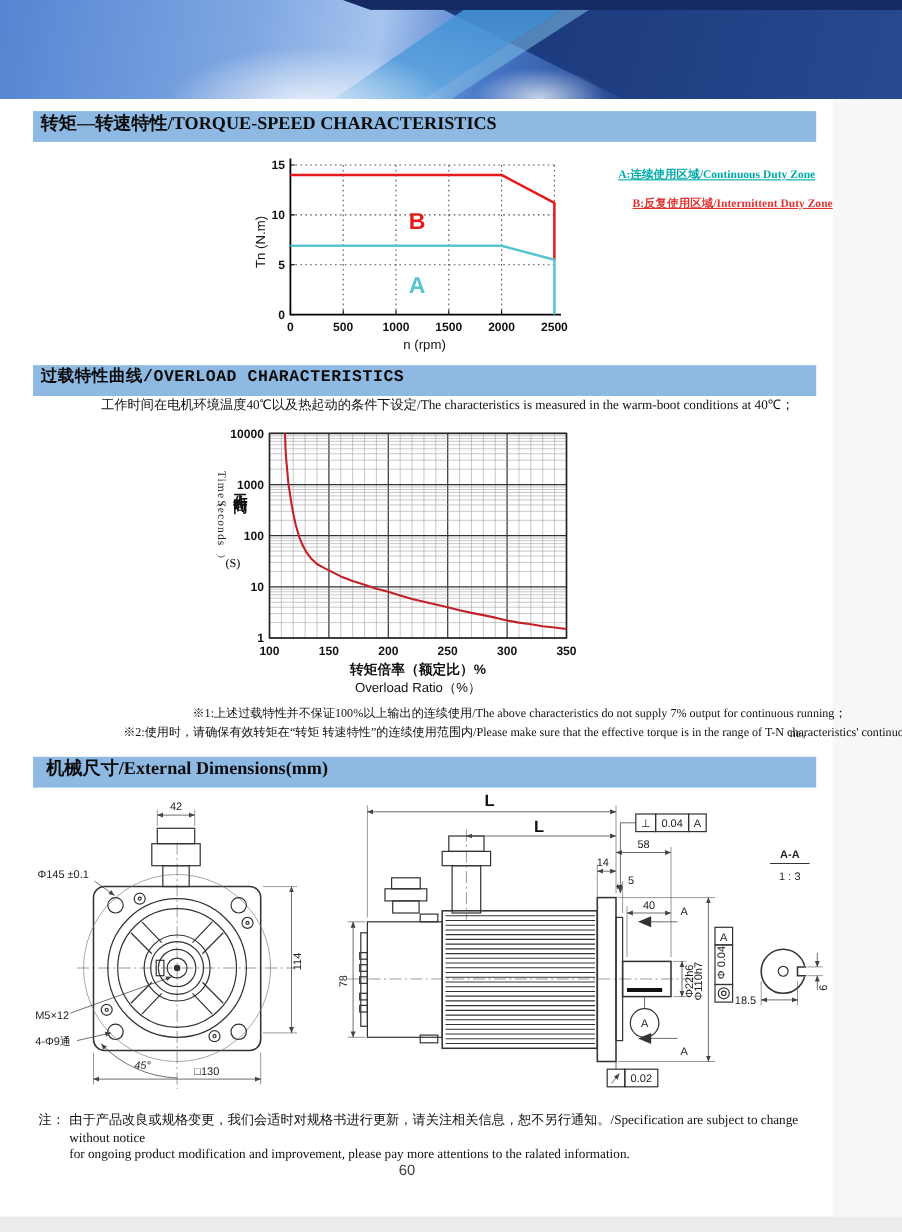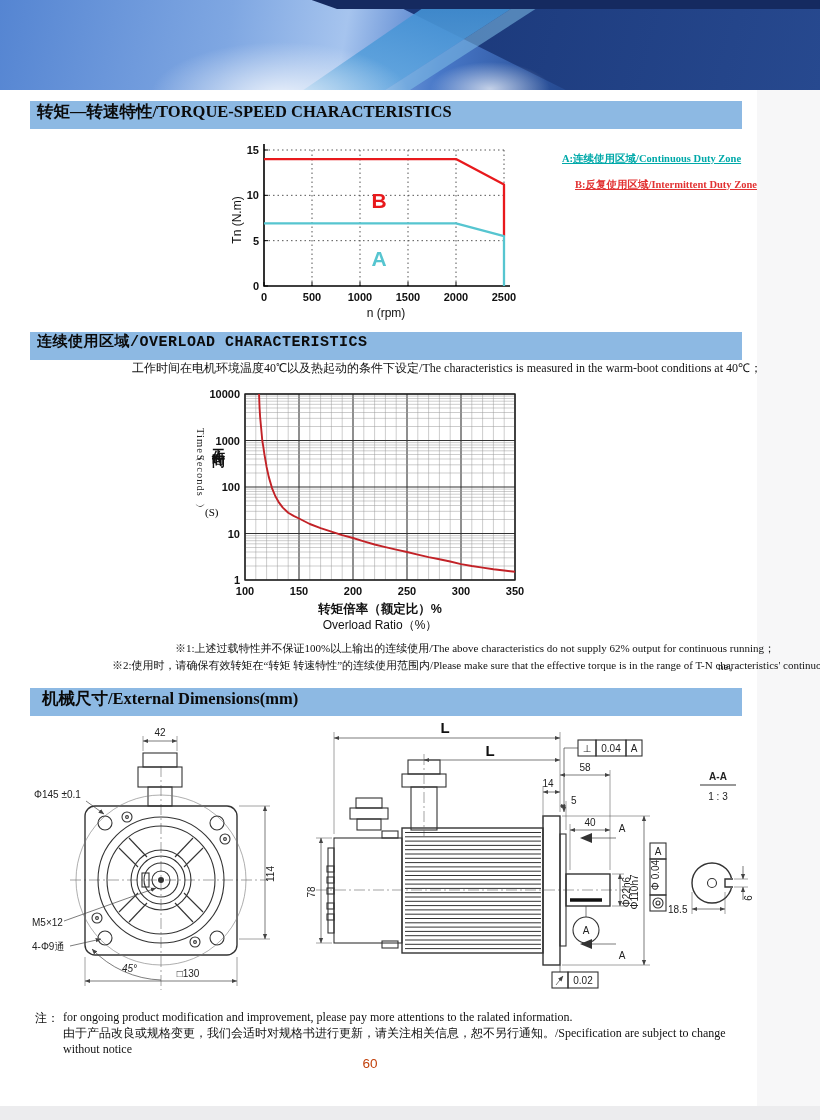--- a/index.html
+++ b/index.html
@@ -56,21 +56,21 @@
   .thin{fill:none;stroke:#777;stroke-width:.6;}
   .cl{stroke:#666;stroke-width:.6;stroke-dasharray:11 3 2 3;fill:none;}
   .dim{stroke:#444;stroke-width:.7;fill:none;}
   .ext{stroke:#555;stroke-width:.55;fill:none;}
   text.d{font-size:10px;fill:#222;}
   text.dm{font-size:10px;fill:#222;text-anchor:middle;}
   text.L{font-size:15px;font-weight:bold;fill:#111;text-anchor:middle;}
 
   .footnote{left:35px;top:1010px;width:730px;font:12px "Liberation Serif",serif;color:#111;display:flex;}
   .footnote .lbl{flex:0 0 28px;}
-  .pageno{left:0;top:1056px;width:740px;text-align:center;font:13.5px "Liberation Sans",sans-serif;color:#c2410c;}
+  .pageno{left:0;top:1056px;width:740px;text-align:center;font:13.5px "Liberation Sans",sans-serif;color:#404040;}
   .right-strip{left:757px;top:90px;width:63px;height:1016px;background:#f7f7f8;}
   .bottom-strip{left:0;top:1106px;width:820px;height:14px;background:#ececee;}
 </style>
 </head>
 <body>
 
 <div class="abs banner">
   <div class="dark"></div>
   <div class="stripe"></div>
   <div class="stripe2"></div>
@@ -118,23 +118,23 @@
     <polyline points="36,87.44 228,87.44 276,100.13333333333334 276,150" fill="none" stroke="#56c5d0" stroke-width="2.3" stroke-linejoin="round"></polyline>
     <text x="151.2" y="72.02666666666666" class="zone" fill="#e8191c">B</text>
     <text x="151.2" y="130.05333333333334" class="zone" fill="#56c5d0">A</text>
     <text x="158" y="181" class="axlabel">n (rpm)</text>
     <text x="13" y="84" class="axlabel" transform="rotate(-90 13 84)">Tn (N.m)</text>
   </svg>
 
 <div class="abs legend-line" style="left: 562px; top: 152px; color: rgb(0, 169, 169);">A:连续使用区域/Continuous Duty Zone</div>
 <div class="abs legend-line" style="left: 540px; top: 178px; color: rgb(226, 51, 51); margin-left: 35px;">B:反复使用区域/Intermittent Duty Zone</div>
 
-<div class="abs secbar mono" style="top:332px;">连续使用区域/OVERLOAD CHARACTERISTICS</div>
-
-<div class="abs subtitle" style="left:92px;top:359px;margin-left:40px;">工作时间在电机环境温度40℃以及热起动的条件下设定/The characteristics is measured in the warm-boot conditions at 40℃；</div>
+<div class="abs secbar mono" style="top:332px;">过载特性曲线/OVERLOAD CHARACTERISTICS</div>
+
+<div class="abs subtitle" style="left:92px;top:359px;">工作时间在电机环境温度40℃以及热起动的条件下设定/The characteristics is measured in the warm-boot conditions at 40℃；</div>
 
 <svg id="ol-chart" class="abs" style="left:178px;top:384px;" width="420" height="252" viewBox="0 0 420 252">
     <line x1="67" y1="10" x2="67" y2="196" class="g-maj"></line>
     <line x1="77.8" y1="10" x2="77.8" y2="196" class="g-min"></line>
     <line x1="88.6" y1="10" x2="88.6" y2="196" class="g-min"></line>
     <line x1="99.4" y1="10" x2="99.4" y2="196" class="g-min"></line>
     <line x1="110.2" y1="10" x2="110.2" y2="196" class="g-min"></line>
     <line x1="121" y1="10" x2="121" y2="196" class="g-maj"></line>
     <line x1="131.8" y1="10" x2="131.8" y2="196" class="g-min"></line>
     <line x1="142.60000000000002" y1="10" x2="142.60000000000002" y2="196" class="g-min"></line>
@@ -207,21 +207,21 @@
     <text x="337" y="211" class="tick">350</text>
     <polyline points="81.03999999999999,10 81.58,23.997894798375114 82.12,33.01052600812437 83.2,44.629828512696264 84.28,56.5 85.36,63.13403891594601 86.44,70.49789479837513 88.6,82.94158496660708 90.75999999999999,92.88699659405336 94,104.03585235406858 97.24000000000001,112.01263120974924 100.47999999999999,117.82228246203519 104.80000000000001,123.63193371432114 110.2,128.70715154258681 115.6,131.82017726041033 121,134.51680279487275 131.8,140.0084208064995 142.60000000000002,144.20163411773208 153.4,147.57524014014254 164.2,151.18386602843168 175,154.00631560487463 185.8,157.28833555916 196.6,160.50059829932343 207.4,163.09798681144596 218.20000000000002,165.62561810944652 229,168.00421040324974 239.8,170.70083593771218 250.60000000000002,173.1516812367063 261.4,175.20715154258681 272.2,177.49578959675026 283,180.0773453417674 293.79999999999995,182.0021052016249 304.6,183.57651462925986 315.4,185.28412515591026 326.2,186.5084208064995 337,187.81175645391082" fill="none" stroke="#c22227" stroke-width="1.9" stroke-linejoin="round"></polyline>
     <text x="202" y="229" class="axlabel-cn" font-family="&quot;Liberation Serif&quot;,serif">转矩倍率（额定比）%</text>
     <text x="202" y="245" class="axlabel" font-family="&quot;Liberation Serif&quot;,serif">Overload Ratio（%）</text>
   </svg>
 
 <div class="abs vtext-en" style="left:193px;top:428px;height:130px;">Time（Seconds）</div>
 <div class="abs vtext-cn" style="left:209px;top:438px;height:80px;">工作时间</div>
 <div class="abs" style="left:205px;top:506px;font:11px 'Liberation Serif',serif;">(S)</div>
 
-<div class="abs note" style="left:175px;top:641px;">※1:上述过载特性并不保证100%以上输出的连续使用/The above characteristics do not supply 62% output for continuous running；</div>
+<div class="abs note" style="left:175px;top:641px;">※1:上述过载特性并不保证100%以上输出的连续使用/The above characteristics do not supply 7% output for continuous running；</div>
 <div class="abs note" style="left:112px;top:658px;">※2:使用时，请确保有效转矩在“转矩 转速特性”的连续使用范围内/Please make sure that the effective torque is in the range of T-N characteristics' continuous duty zone</div>
 <div class="abs note" style="left:718px;top:659px;">ne。</div>
 
 <div class="abs secbar serif" style="top:688px;padding-left:12px;">机械尺寸/External Dimensions(mm)</div>
 
 <svg class="abs" style="left:30px;top:716px;" width="740" height="292" viewBox="0 0 740 292">
   <defs>
     <marker id="m" viewBox="0 0 10 10" refX="9.5" refY="5" markerWidth="8" markerHeight="8" orient="auto-start-reverse">
         <path d="M0 1 L10 5 L0 9 z" fill="#444"></path>
       </marker>
@@ -454,17 +454,17 @@
       <line class="ext" x1="704" y1="171" x2="718" y2="171"></line>
     <line class="dim" x1="713" y1="150" x2="713" y2="163" marker-end="url(#m)"></line>
     <line class="dim" x1="713" y1="184" x2="713" y2="171" marker-end="url(#m)"></line>
     <text class="dm" x="722" y="182" transform="rotate(-90 722 182)">6</text>
   </g>
 </svg>
 
 <div class="abs footnote">
   <div class="lbl">注：</div>
   <div>
+    <div>由于产品改良或规格变更，我们会适时对规格书进行更新，请关注相关信息，恕不另行通知。/Specification are subject to change without notice</div>
     <div>for ongoing product modification and improvement, please pay more attentions to the ralated information.</div>
-    <div>由于产品改良或规格变更，我们会适时对规格书进行更新，请关注相关信息，恕不另行通知。/Specification are subject to change without notice</div>
   </div>
 </div>
 <div class="abs pageno">60</div>
 
 </body></html>

